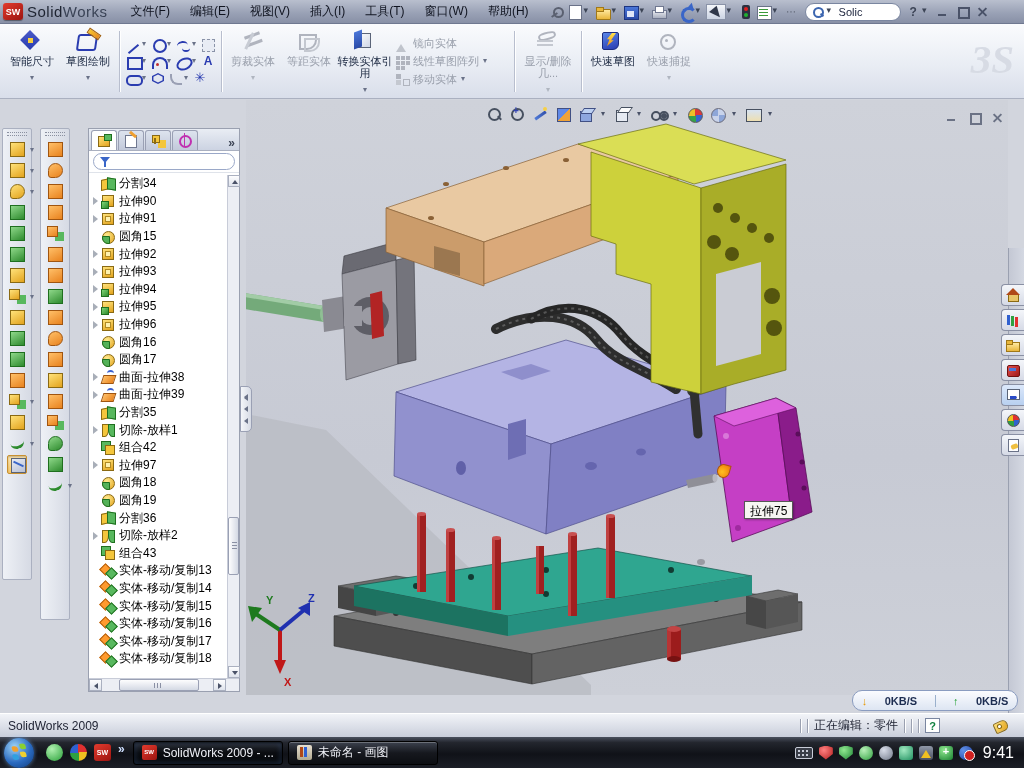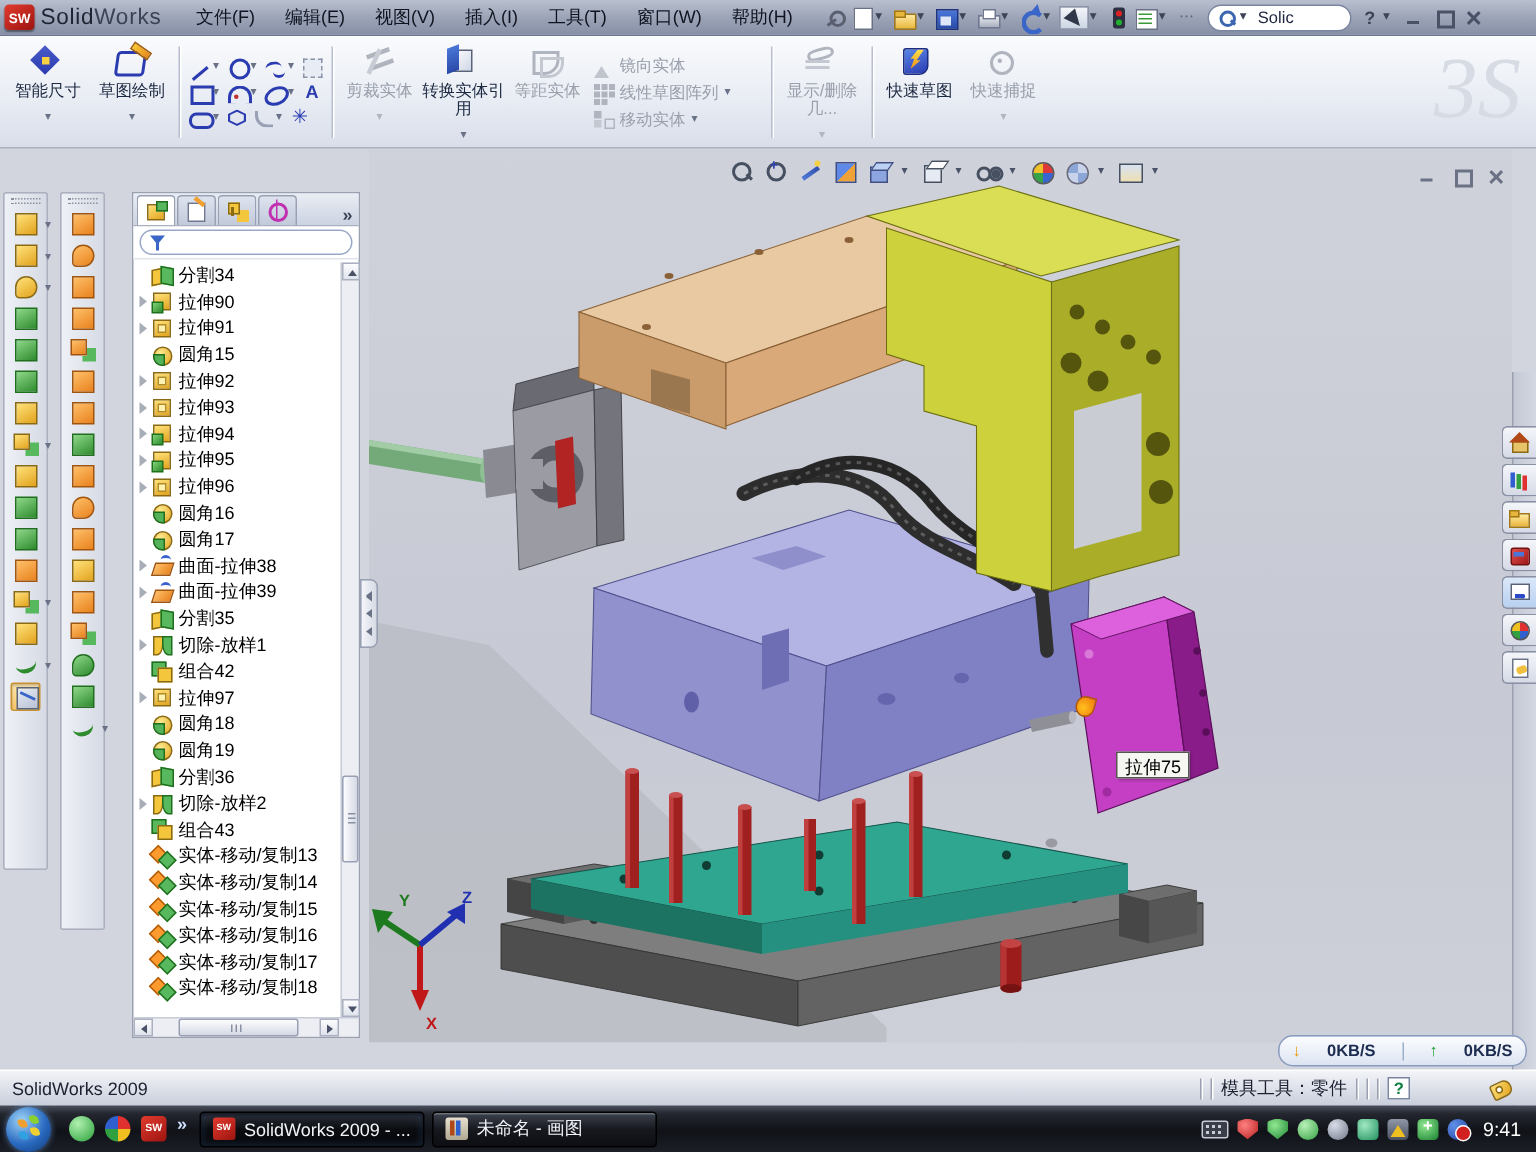--- a/index.html
+++ b/index.html
@@ -51,21 +51,21 @@
   .wb-min::before{content:"";position:absolute;left:4px;bottom:3px;width:8px;height:2px;background:#4a5268}
   .wb-res::before{content:"";position:absolute;left:4px;top:3px;width:8px;height:8px;border:2px solid #4a5268}
   .wb-close::before,.wb-close::after{content:"";position:absolute;left:3px;top:7px;width:11px;height:2px;background:#4a5268}
   .wb-close::before{transform:rotate(45deg)} .wb-close::after{transform:rotate(-45deg)}
 
   
   .cmdbar{position:absolute;left:0;top:24px;width:1024px;height:75px;
     background:linear-gradient(180deg,#fafbfd 0%,#e9edf4 55%,#d9deea 100%);
     border-bottom:1px solid #aab0c0;display:flex;align-items:stretch;padding:3px 2px 2px 4px}
   .watermark{position:absolute;right:10px;top:0;font-family:"Liberation Serif",serif;font-style:italic;
-    font-weight:normal;font-size:58px;color:#d7dbe4;line-height:70px;pointer-events:none}
+    font-weight:bold;font-size:41px;color:#d7dbe4;line-height:70px;pointer-events:none}
   .bigbtn{display:flex;flex-direction:column;align-items:center;justify-content:flex-start;
     width:56px;padding-top:3px;background:none;border:none;gap:1px;position:relative}
   .bigbtn .blabel{font-size:11px;line-height:12px;text-align:center;color:#1c2942;white-space:pre-line}
   .bigbtn.dis .blabel{color:#9aa0ac}
   .bigbtn .under-dd{height:8px}
   .bigbtn .under-dd::after{content:"▾";font-size:8px;color:#6a7288}
   .bigbtn.dis .under-dd::after{color:#b0b6c0}
   .bico{width:26px;height:24px;position:relative}
   .b-pencil::before{content:"";position:absolute;left:2px;top:4px;width:16px;height:13px;border:2px solid #2a3cb0;border-radius:3px;transform:skewX(-8deg)}
   .b-pencil::after{content:"";position:absolute;left:12px;top:1px;width:12px;height:4px;background:linear-gradient(90deg,#f8c830,#e88a20);transform:rotate(35deg);border:1px solid #a06010}
@@ -318,21 +318,21 @@
   .t2{background:radial-gradient(circle at 35% 30%,#90e890,#188030);clip-path:polygon(50% 0,100% 15%,100% 60%,50% 100%,0 60%,0 15%)}
   .t3{background:radial-gradient(circle at 35% 30%,#b8f0b8,#30a040);border-radius:50%}
   .t4{background:radial-gradient(circle at 35% 30%,#d8dce8,#707888);border-radius:50%}
   .t5{background:radial-gradient(circle at 35% 30%,#a0e8c0,#209060)}
   .t6{background:linear-gradient(180deg,#9098a8,#4a5060);position:relative}
   .t6::before{content:"";position:absolute;left:2px;top:4px;border-left:5px solid transparent;border-right:5px solid transparent;border-bottom:8px solid #f0c020}
   .t7{background:radial-gradient(circle at 35% 30%,#90e890,#188030);position:relative}
   .t7::before{content:"+";position:absolute;left:4px;top:-1px;color:#fff;font-size:11px;font-weight:bold}
   .t8{background:radial-gradient(circle at 30% 30%,#6090e8,#2040a0);border-radius:50%;position:relative}
   .t8::before{content:"";position:absolute;right:-2px;bottom:-1px;width:9px;height:9px;border-radius:50%;background:#d02020;border:1px solid #fff}
-  .clock{font-size:13px;color:#fff;margin-left:4px}
+  .clock{font-size:16px;color:#fff;margin-left:4px}
 </style>
 </head>
 <body>
 
 <div id="app">
 
   <div class="titlebar">
     <div class="swlogo">SW</div>
     <div class="brand"><b>Solid</b><span>Works</span></div>
     <div class="menubar">
@@ -415,28 +415,28 @@
           <span class="skdd"></span>
         <span class="skc sk-point">✳</span>
       </div>
     </div>
     <div class="vsep"></div>
     <button class="bigbtn dis">
       <span class="bico b-trim"></span>
       <span class="blabel">剪裁实体</span>
       <span class="under-dd"></span>
     </button>
+    <button class="bigbtn dis">
+      <span class="bico b-offset"></span>
+      <span class="blabel">等距实体</span>
+    </button>
     <button class="bigbtn">
       <span class="bico b-convert"></span>
       <span class="blabel">转换实体引用</span>
       <span class="under-dd"></span>
-    </button>
-    <button class="bigbtn dis">
-      <span class="bico b-offset"></span>
-      <span class="blabel">等距实体</span>
     </button>
     <div class="smallstack">
       <div class="srow">
         <span class="sic s-mirror"></span>
         <span class="slabel">镜向实体</span>
       </div>
       <div class="srow">
         <span class="sic s-pattern"></span>
         <span class="slabel">线性草图阵列</span>
         <span class="skdd"></span>
@@ -934,21 +934,21 @@
     <span class="net-div"></span>
     <span class="net-up">↑</span>
     <span>0KB/S</span>
   </div>
 
   <div class="statusbar">
     <span>SolidWorks 2009</span>
     <div class="sb-right">
       <span class="sb-sep"></span>
         <span class="sb-sep"></span>
-      <span>模具工具：零件</span>
+      <span>正在编辑：零件</span>
       <span class="sb-sep"></span>
         <span class="sb-sep"></span>
         <span class="sb-sep"></span>
       <span class="sb-help">?</span>
       <span class="sb-tag"></span>
     </div>
   </div>
 
   <div class="taskbar">
     <div class="startorb"></div>

